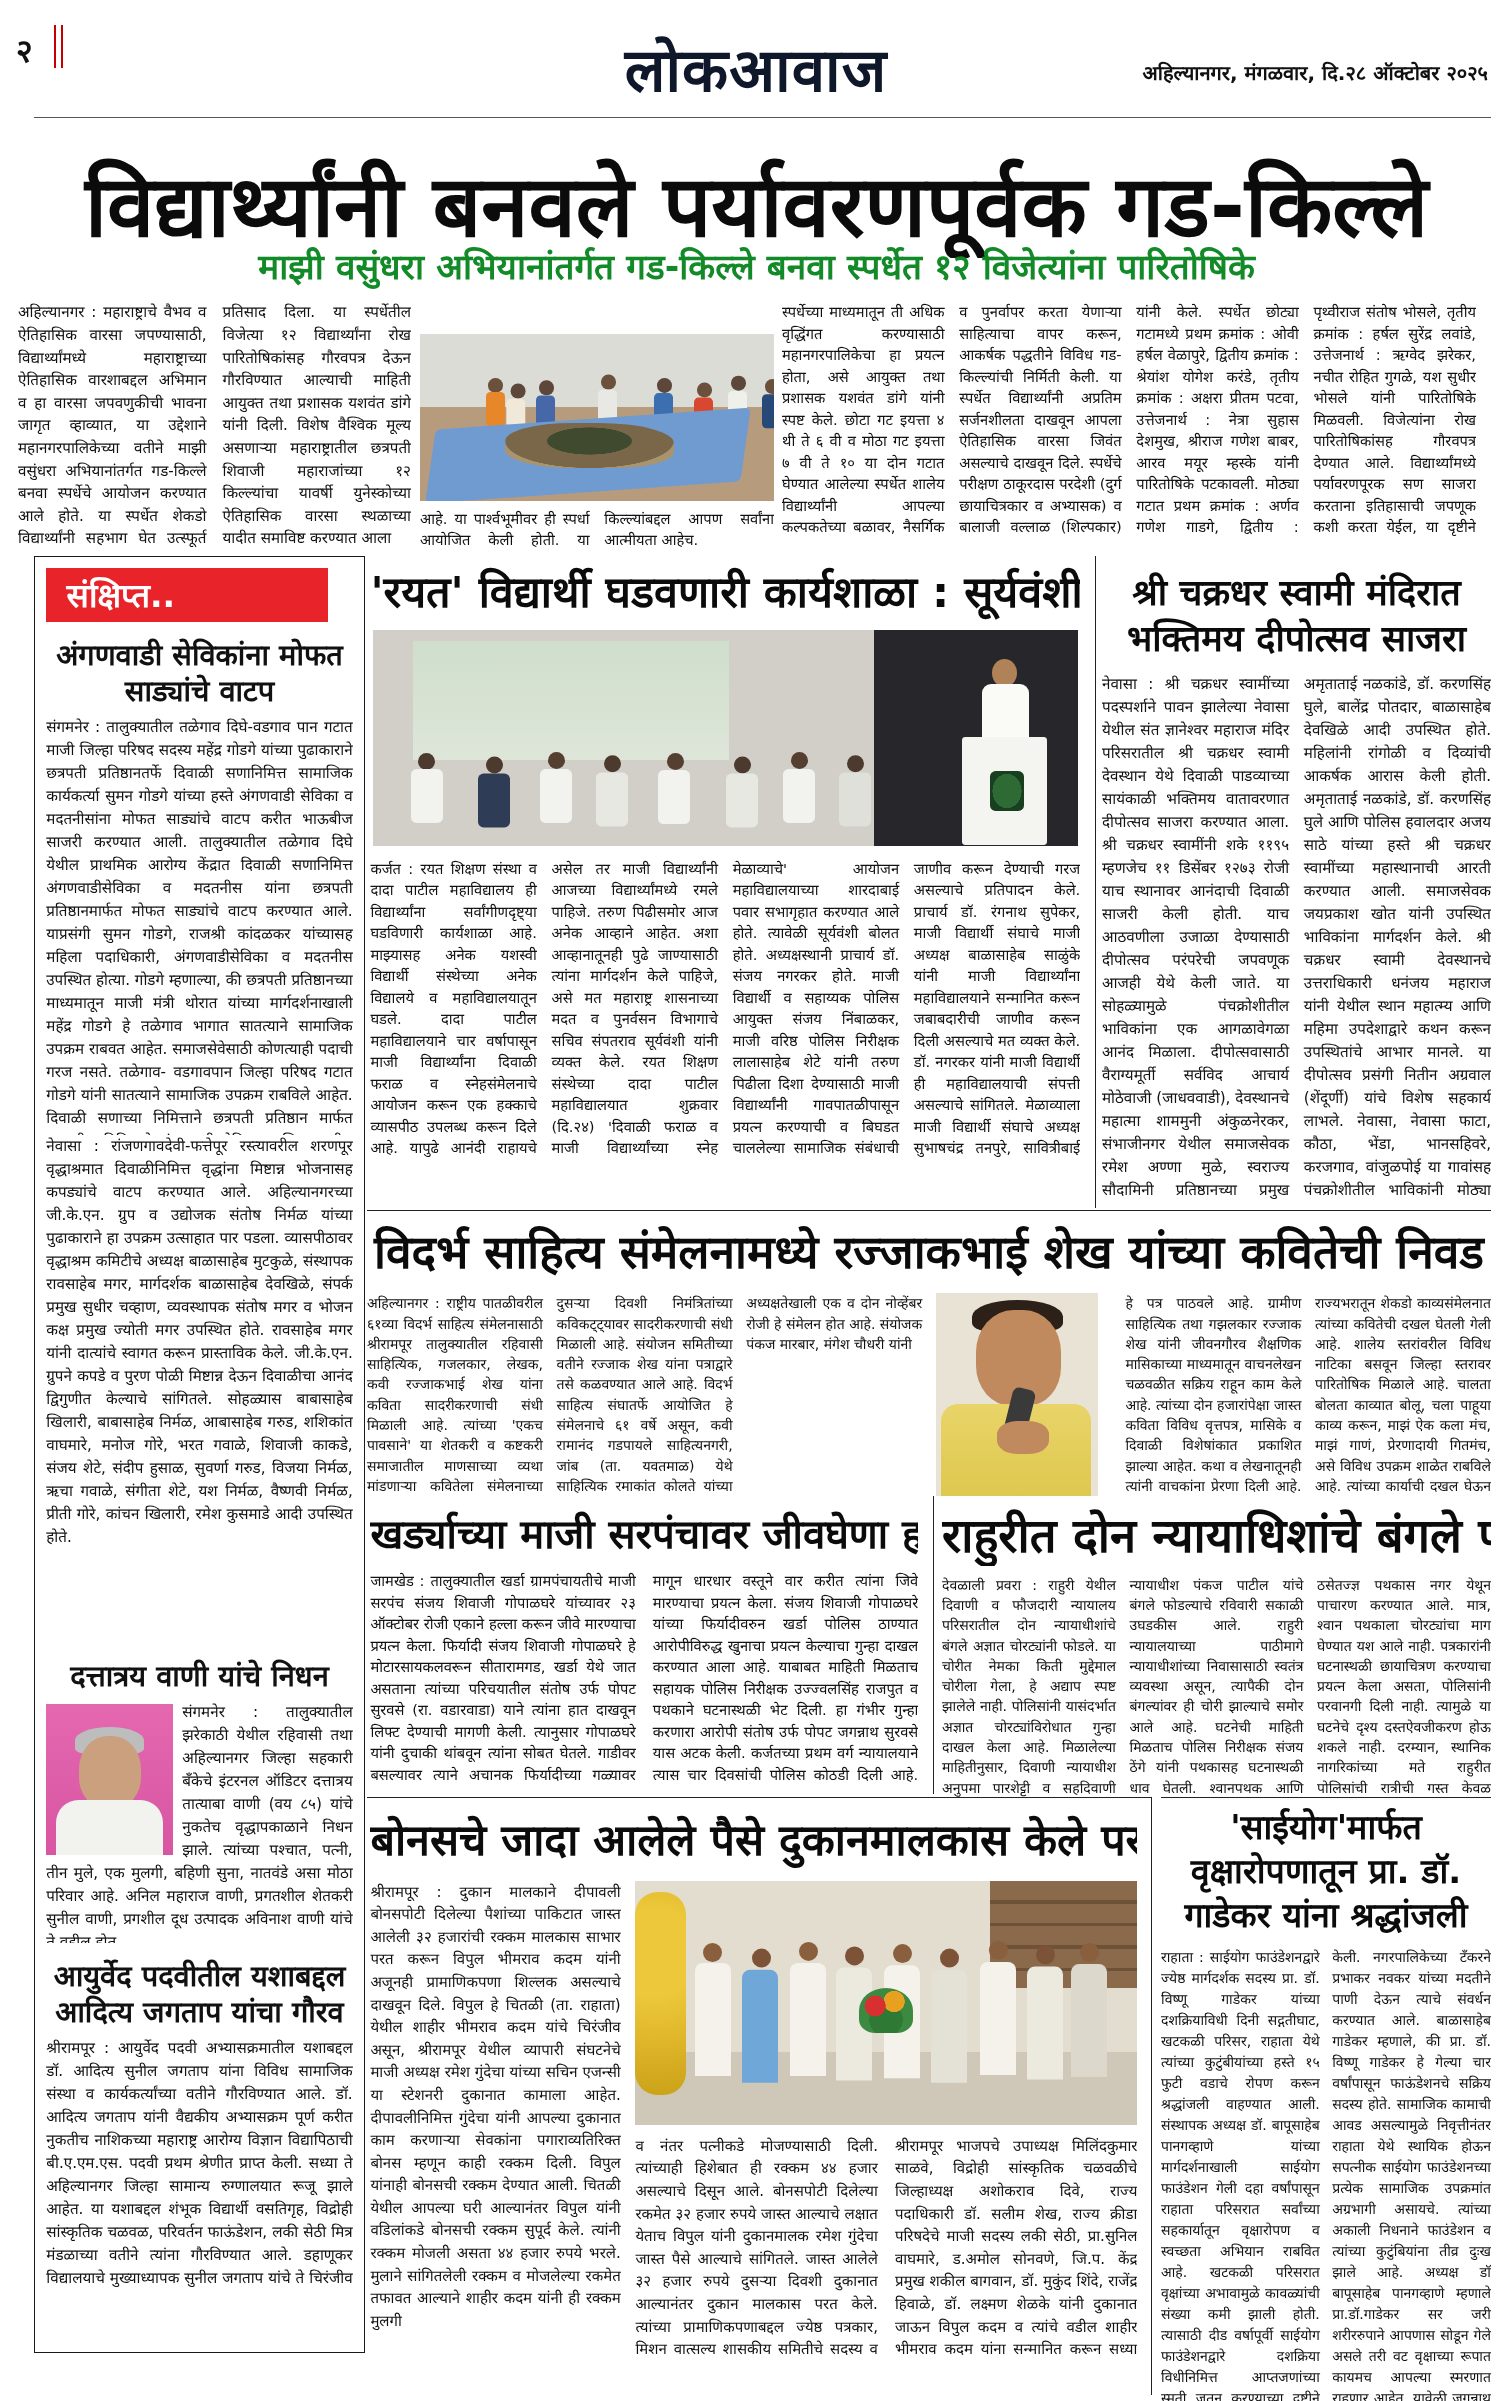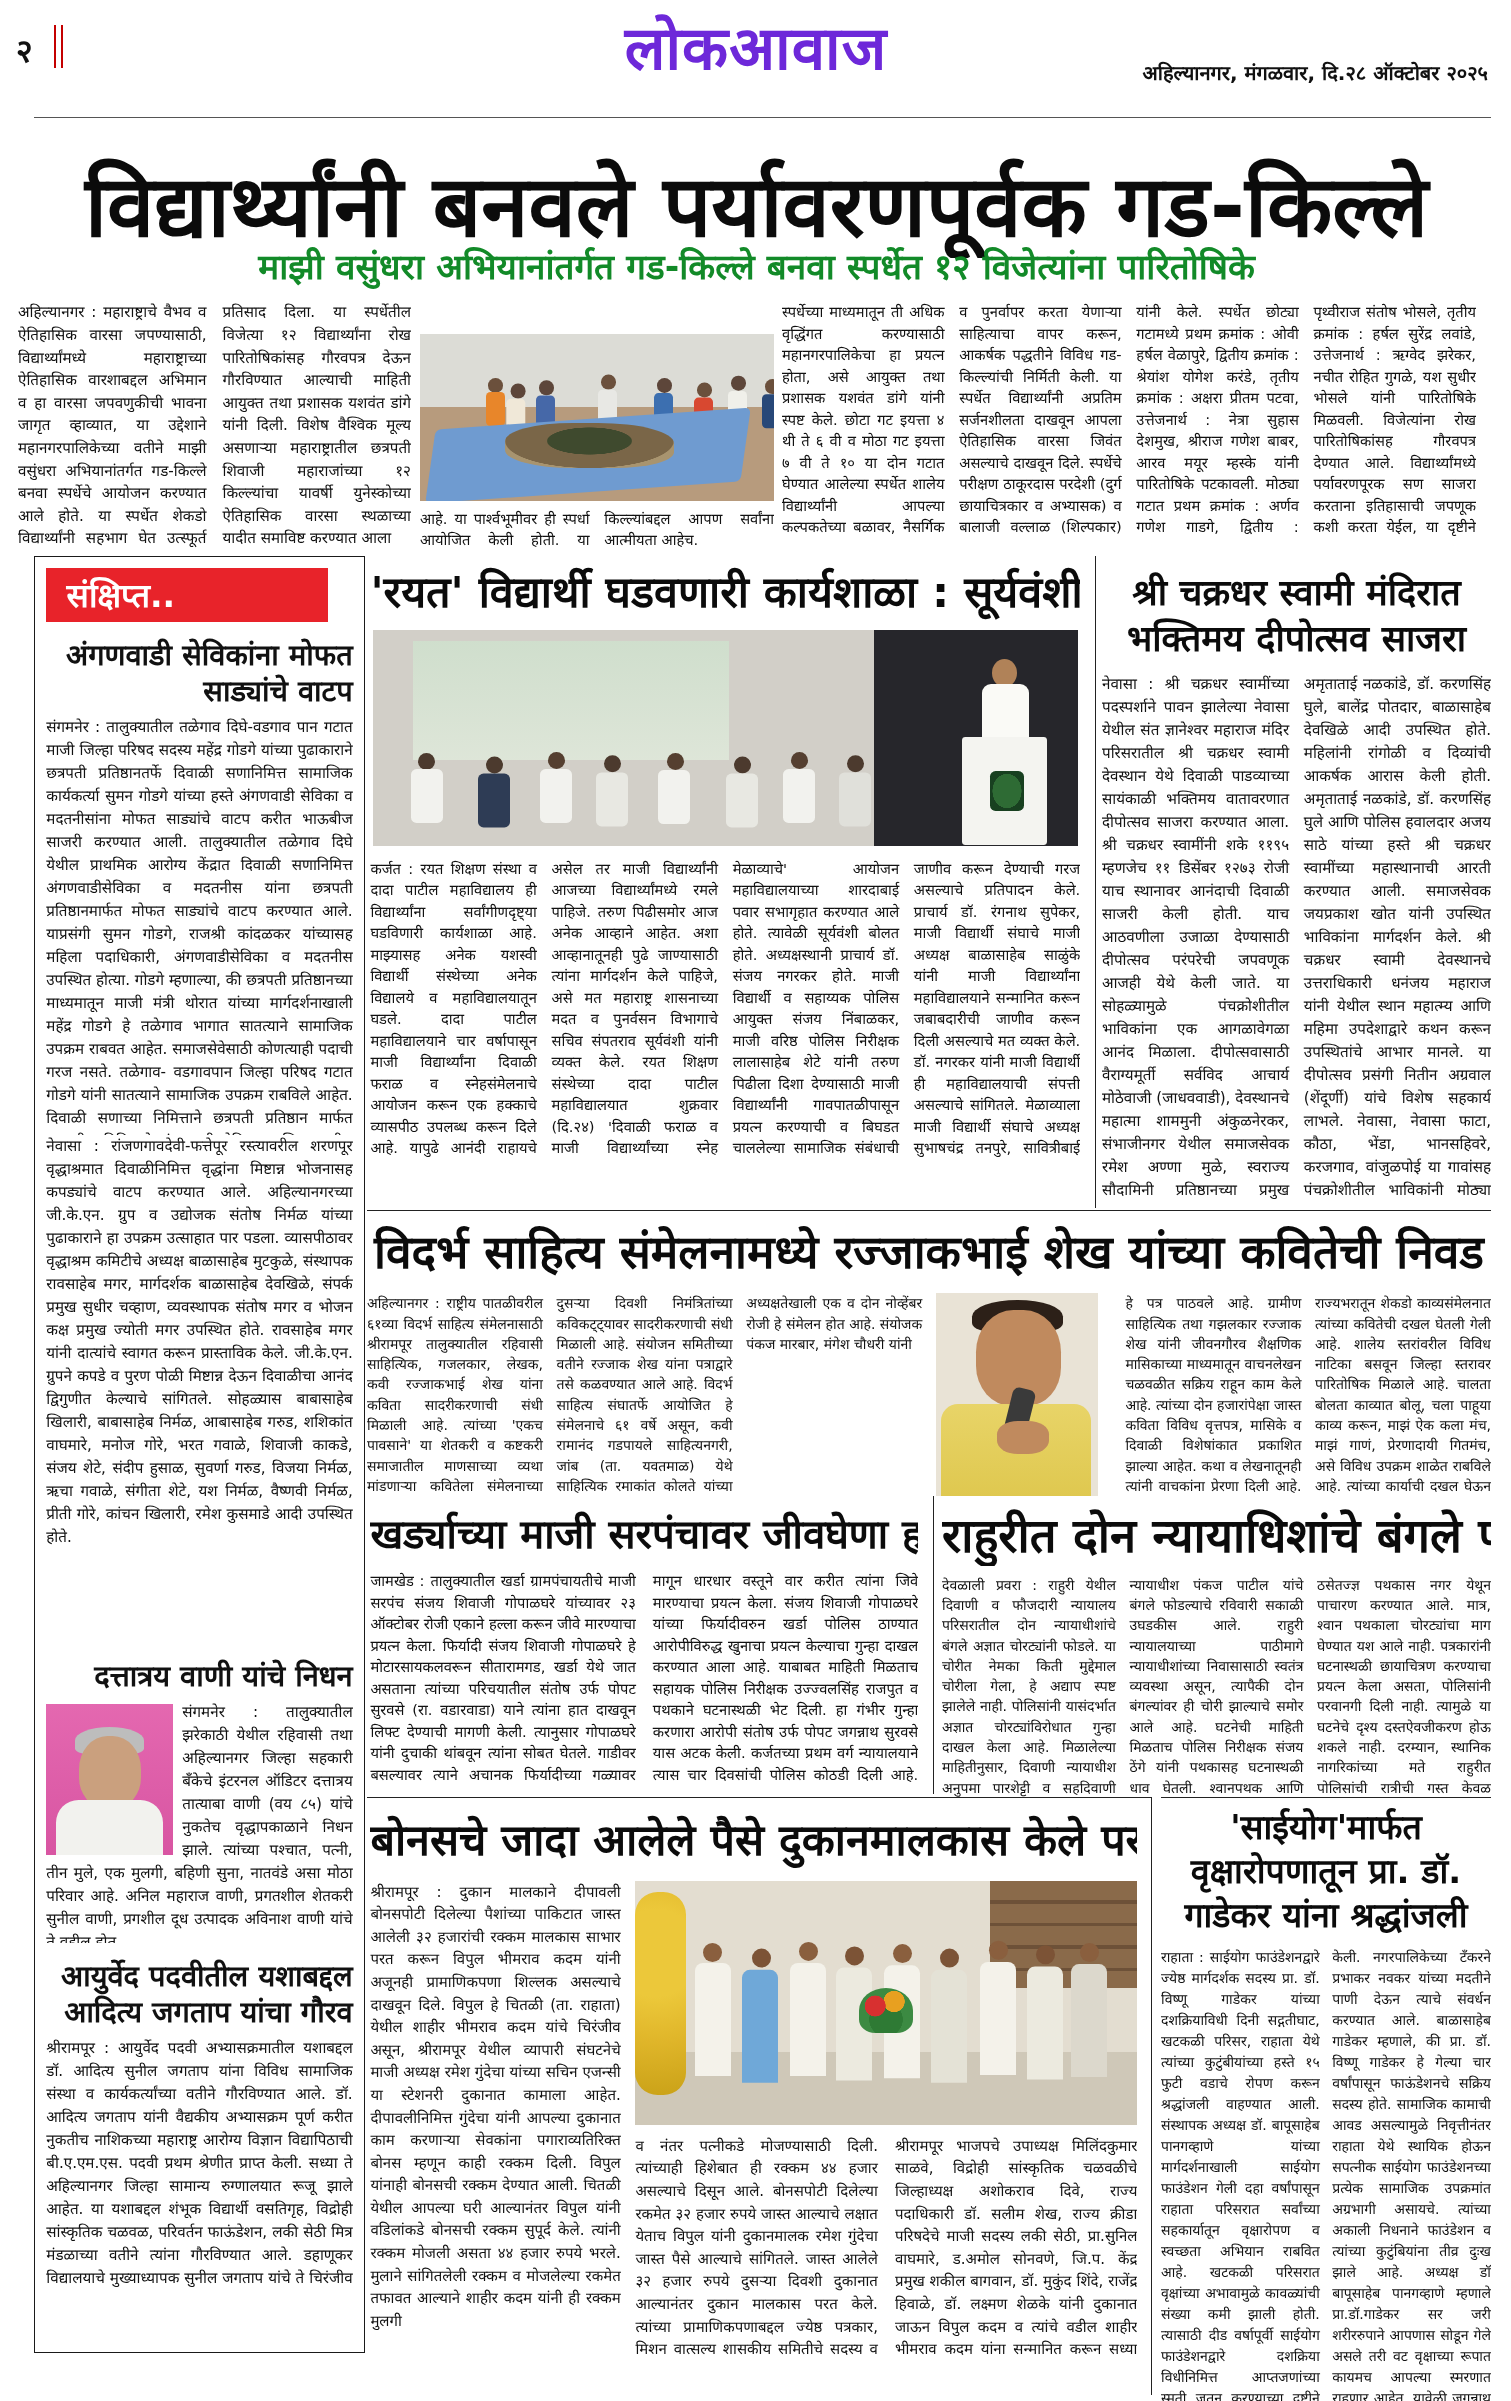--- a/index.html
+++ b/index.html
@@ -10,22 +10,22 @@
   }
   .abs { position:absolute; }
   .jus { text-align:justify; }
   .clip { overflow:hidden; }
   .hl { font-weight:900; text-align:center; color:#0b0b0b;margin-top:28px; }
 
   
   #page-num { left:16px; top:28px; font-size:32px; font-weight:bold; }
   #red-bars { left:54px; top:25px; width:9px; height:43px;
     border-left:2.8px solid #c40000; border-right:2.8px solid #c40000; }
-  #masthead { left:50%; top:5px; transform:translateX(-50%);
-    font-size:60px; font-weight:900; color:#6d28d9; letter-spacing:1.1px; }
+  #masthead { left:50%; top:27px; transform:translateX(-50%);
+    font-size:60px; font-weight:900; color:#0f172a; letter-spacing:1.1px; }
   #dateline { right:24px; top:59px; font-size:20px; font-weight:bold; }
   #top-rule { left:34px; width:1457px; top:117px; border-top:1.7px solid #555; }
 
   
   #lead-headline { left:22.6px; width:1468px; top:128px; font-size:85px;
     line-height:1.2; white-space:nowrap; overflow:hidden; }
   #lead-subhead { left:22.6px; width:1468px; top:242px; font-size:35px;
     font-weight:900; text-align:center; color:#128a28; white-space:nowrap; overflow:hidden; }
   #lead-article { left:18px; top:298px; width:1457px; height:253px; }
   #lead-left  { left:0; top:3.4px; width:393px; height:249px;
@@ -48,21 +48,21 @@
   #lead-center { left:402px; top:210px; width:354px; height:42px;
     column-count:2; column-gap:14.7px; font-size:14.7px; line-height:21px; }
   #lead-right { left:764px; top:3.4px; width:694px; height:249px;
     column-count:4; column-gap:14.7px; font-size:14.7px; line-height:21.5px; }
 
   
   #sidebar { left:34px; top:556px; width:331px; height:1797px;
     border:1.1px solid #1a1a1a; padding:9px 11.3px; }
   #shorts-box { background:#e8232a; color:#fff; font-size:33px; font-weight:900;
     padding:3.4px 5.6px 5.6px 20.3px; width:282px; margin-top:2.3px; }
-  .side-hl { font-size:29px; font-weight:900; text-align:right; line-height:1.25; margin:14.7px 0 6.8px; }
+  .side-hl { font-size:29px; font-weight:900; text-align:center; line-height:1.25; margin:14.7px 0 6.8px; }
   .side-body { font-size:15.2px; line-height:23px; }
   #side-body-a { height:419px; }
   #side-body-b { height:508px; }
   #side-c-wrap { height:242px; }
   #vani-photo { float:left; width:127px; height:151px; margin:3.4px 9px 3.4px 0;
     background:linear-gradient(#e468b0, #d855a2); position:relative; overflow:hidden; }
   .vani-face { position:absolute; left:33px; top:32px; width:62px; height:72px;
     background:#caa07e; border-radius:46% 46% 42% 42%; }
   .vani-hair { position:absolute; left:29px; top:22.6px; width:69px; height:27px;
     background:#bdbdbd; border-radius:50% 50% 20% 20%; }

